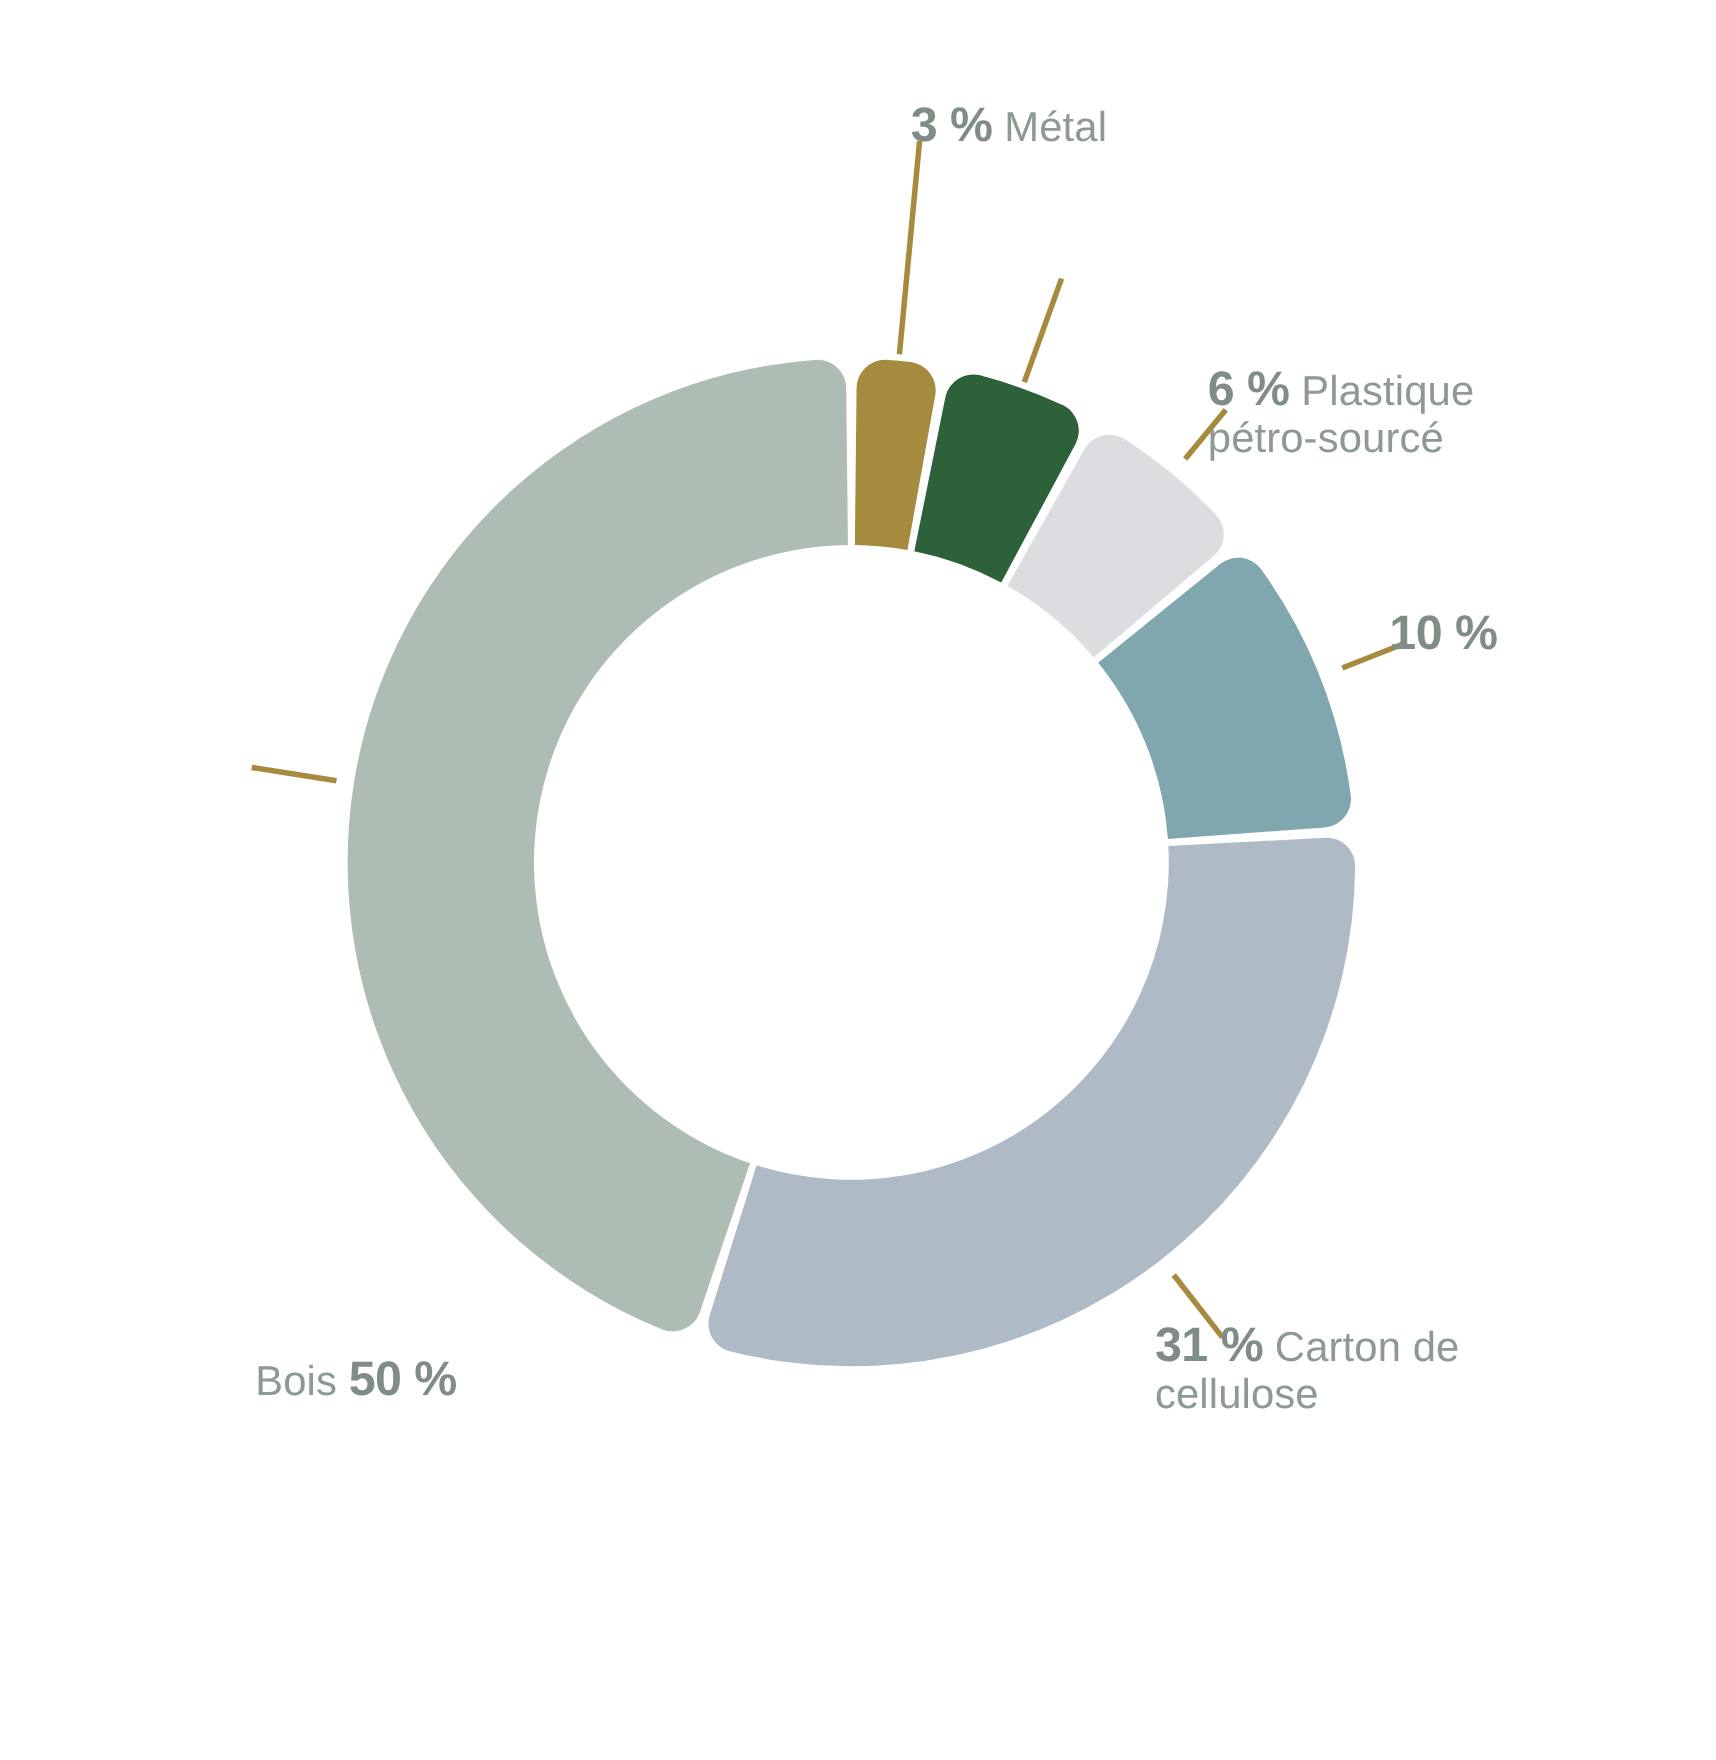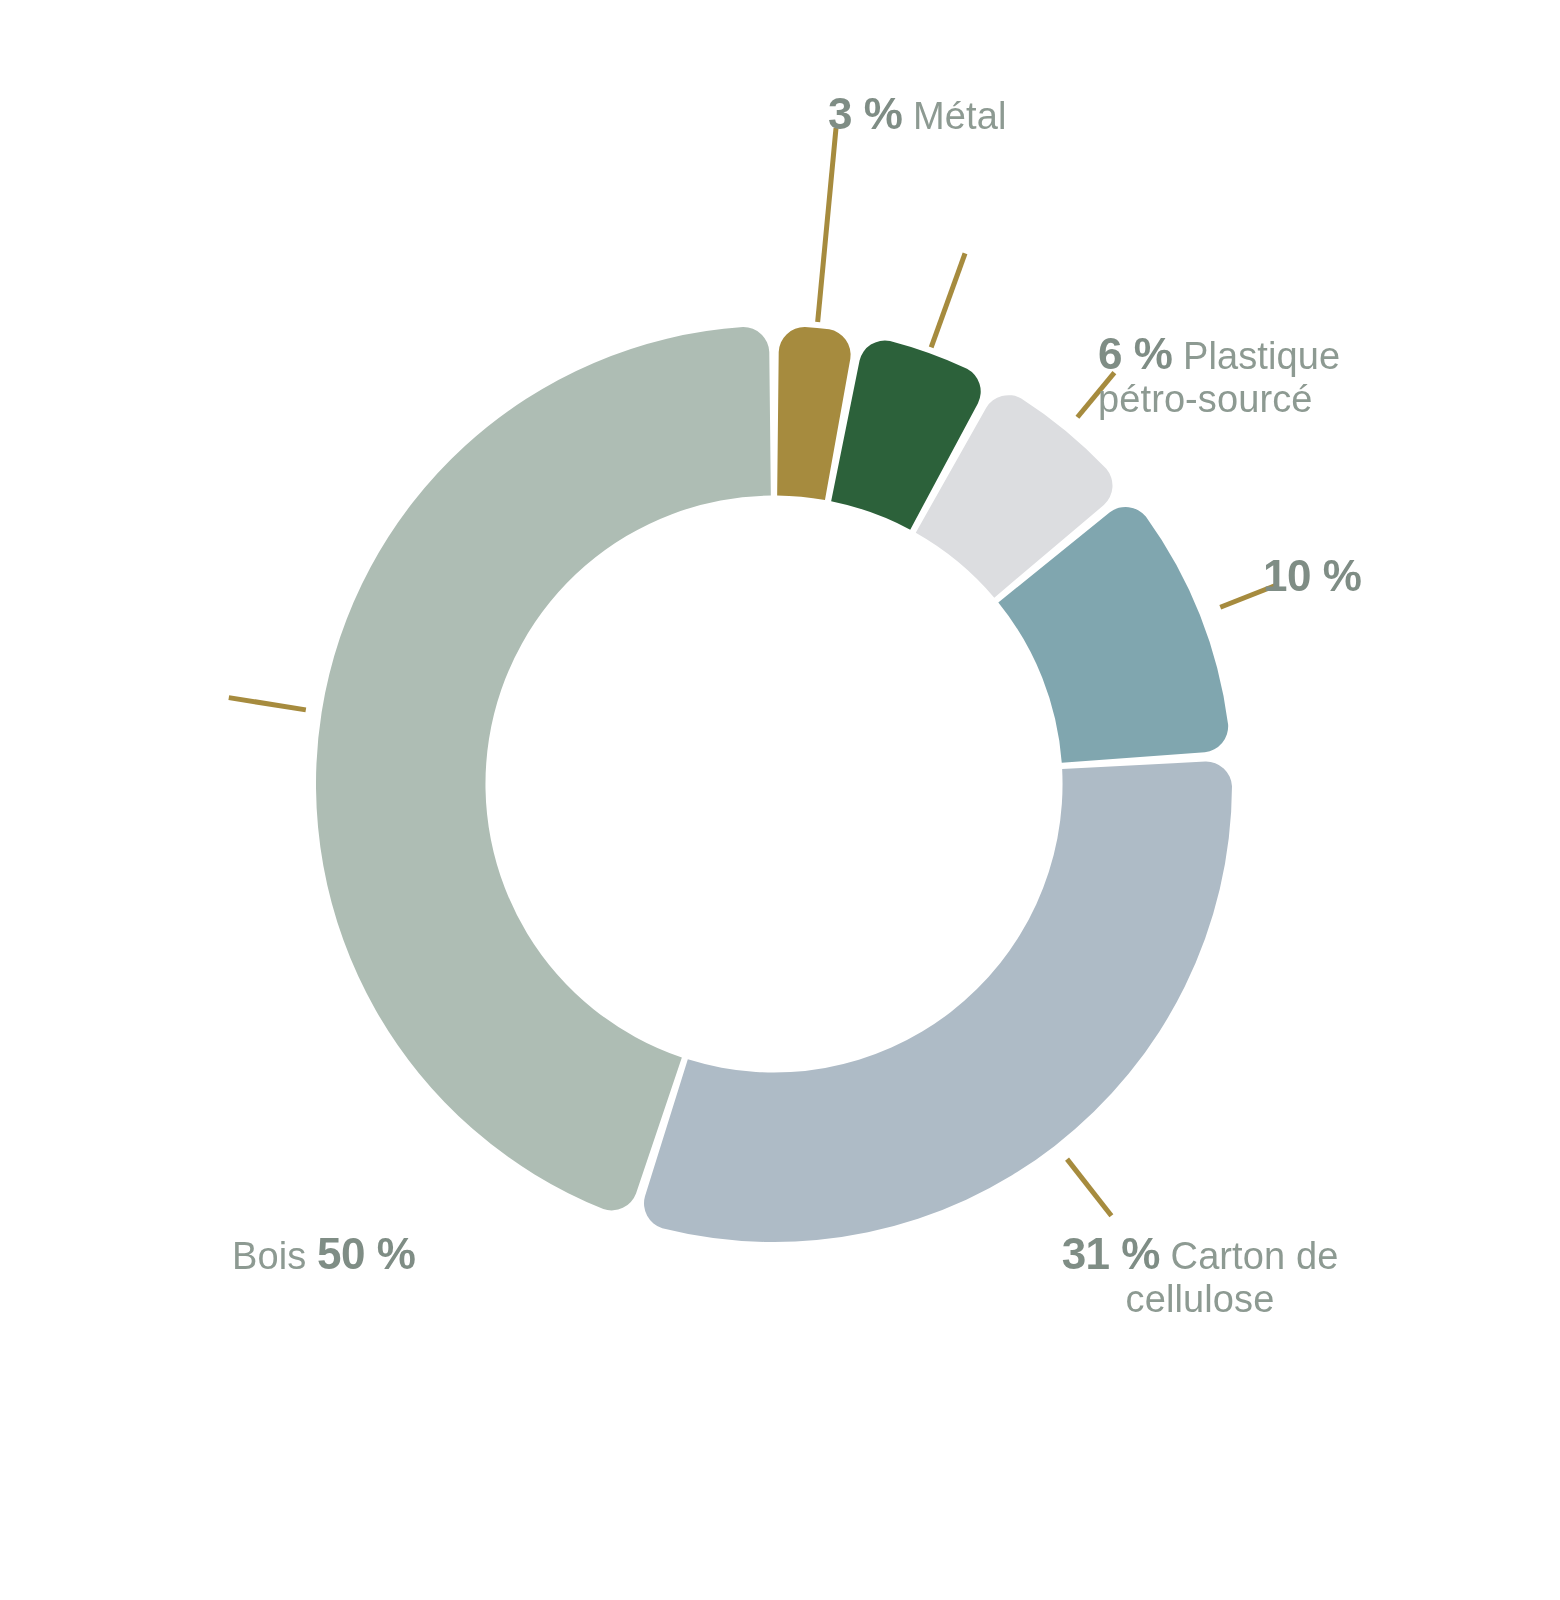--- a/index.html
+++ b/index.html
@@ -49,21 +49,21 @@
   }
   .label.two-line {
     white-space: normal;
     line-height: 1.12;
   }
   
   #label-metal      { left: 828px;  top: 88px;  }
   #label-gainage    { left: 922px;  top: 205px; }
   #label-plastique  { left: 1098px; top: 329px; width: 290px; }
   #label-teal       { left: 1248px; top: 550px; margin-left: 15px; }
-  #label-carton     { left: 1050px; top: 1229px; width: 300px; text-align: center; }
+  #label-carton     { left: 1050px; top: 1198px; width: 300px; }
   #label-bois       { left: 232px;  top: 1228px; }
 </style>
 </head>
 <body>
 
 <div id="stage">
 
   <svg id="donut-svg" viewBox="0 0 1560 1600">
     <g id="slices">
         <path d="M 777.15 495.48 L 778.71 352.03 A 26 26 0 0 1 804.97 327.05 A 458 458 0 0 1 829.2 329.34 A 26 26 0 0 1 850.32 358.79 L 824.97 500 A 288.54 288.54 0 0 0 777.15 495.48 Z" fill="#a68b3e"></path>

